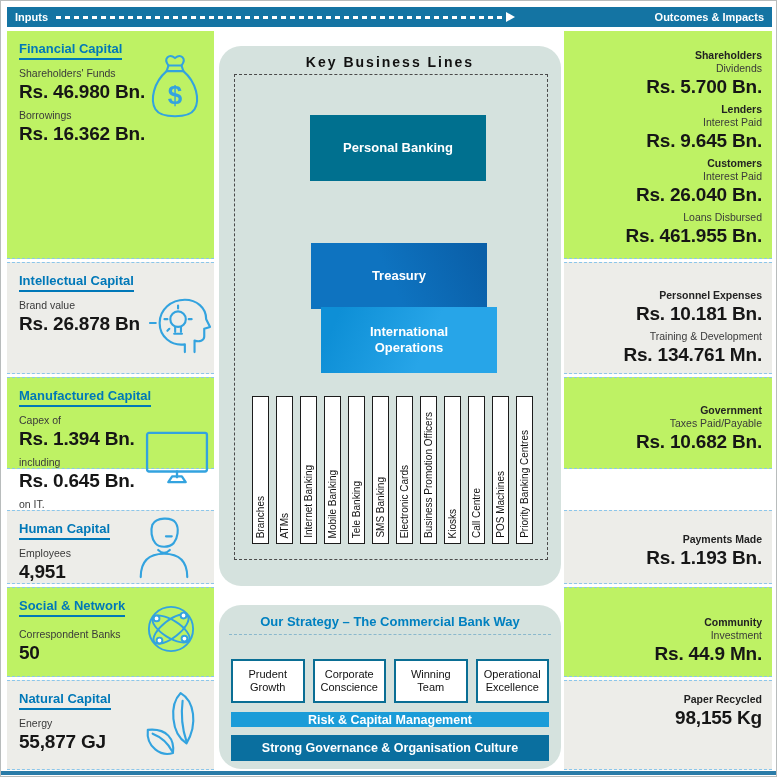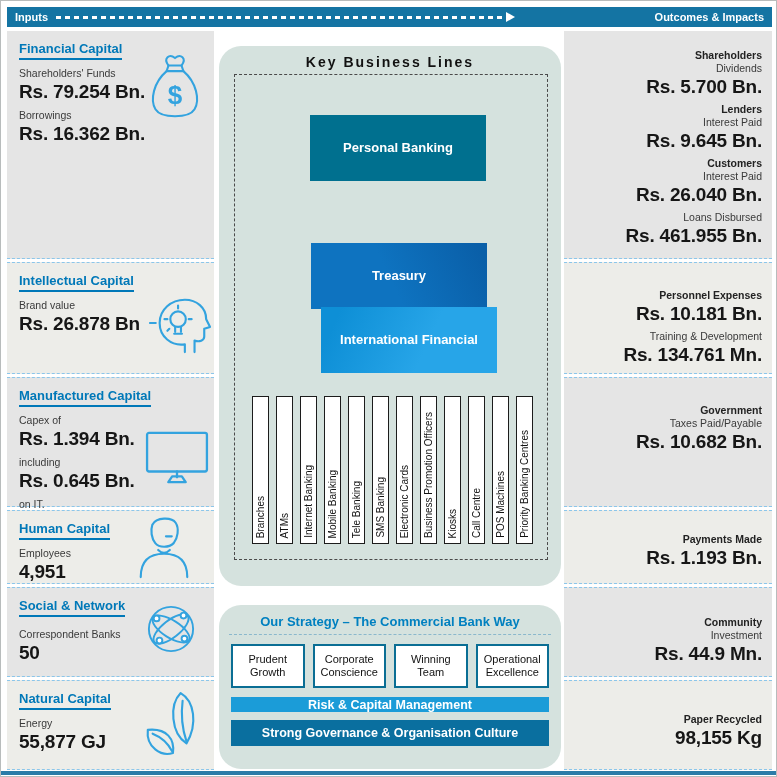--- a/index.html
+++ b/index.html
@@ -14,40 +14,40 @@
   .arrowline { flex:1; display:flex; align-items:center; margin:0 10px 0 8px; }
   .dashes { flex:1; height:3px;
             background:repeating-linear-gradient(90deg,#fff 0 5px,rgba(0,0,0,0) 5px 9px); }
   .ahead { width:0; height:0; border-left:9px solid #fff; border-top:5px solid rgba(0,0,0,0); border-bottom:5px solid rgba(0,0,0,0); }
   .arrow-endgap { width:130px; }
 
   
   .sec { position:absolute; border-top:1px dashed #8cc6ea; border-bottom:1px dashed #8cc6ea; }
   .cap { left:6px; width:207px; padding:8px 12px; }
   .out { left:563px; width:208px; padding:8px 10px; text-align:right; }
-  .bg-w { background:#e5e5e5; } .bg-g { background:#edede9; }
+  .bg-w { background:#bef264; } .bg-g { background:#edede9; }
   .s1 { top:30px;  height:228px; border-top:none; }
   .s2 { top:261px; height:112px; }
-  .s3 { top:376px; height:130px; }
+  .s3 { top:376px; height:92px; }
   .s4 { top:509px; height:74px; }
   .s5 { top:586px; height:90px; }
   .s6 { top:679px; height:90px; }
 
   .cap h2 { display:inline-block; color:#0078b8; font-size:13px; font-weight:bold;
             border-bottom:2px solid #0078b8; padding-bottom:2px; margin-bottom:2px; white-space:nowrap; }
   .lbl { font-size:10.5px; color:#3a3a3a; margin-top:5px; line-height:13px; }
   .val { font-size:19px; font-weight:bold; color:#161616; line-height:24px; letter-spacing:-0.2px; }
   .icon { position:absolute; }
   .icon svg { display:block; }
 
   .out .grp { font-size:10.5px; font-weight:bold; color:#222; line-height:13px; }
   .out .lbl2 { font-size:10.5px; color:#3a3a3a; line-height:13px; }
   .out .val { margin-bottom:4px; }
   .o1 { padding-top:18px; } .o2 { padding-top:26px; } .o3 { padding-top:26px; }
-  .o4 { padding-top:22px; } .o5 { padding-top:28px; } .o6 { padding-top:32px; }
+  .o4 { padding-top:22px; } .o5 { padding-top:28px; } .o6 { padding-top:12px; }
 
   
   .panel { position:absolute; left:218px; width:342px; background:#d5e2de;border-radius:22px; }
   .panel1 { top:45px; height:540px; }
   .panel1 h3 { text-align:center; font-size:14px; font-weight:bold; color:#111; letter-spacing:2px; padding-top:8px; }
   .dashedbox { position:absolute; left:15px; top:28px; width:314px; height:486px; border:1px dashed #4a4a4a; }
   .bl { position:absolute; width:176px; height:66px; display:flex; align-items:center; justify-content:center;
         text-align:center; color:#fff; font-weight:bold; font-size:13px; line-height:16px; padding:0 18px; }
   .bl0 { left:75px; top:40px;  background:#00708f; }
   .bl1 { left:85px; top:104px; background:linear-gradient(115deg,#0a4fa0 10%,#1566c4 60%); }
@@ -56,21 +56,21 @@
 
   .channels { position:absolute; left:17px; top:321px; height:148px; display:flex; gap:7px; }
   .vbar { width:17px; height:148px; background:#fff; border:1px solid #1c1c1c;
           display:flex; align-items:flex-end; justify-content:center; }
   .vbar span { writing-mode:vertical-rl; transform:rotate(180deg); font-size:10px; color:#111;
                white-space:nowrap; padding-top:5px; line-height:15px; }
 
   .panel2 { top:604px; height:164px; }
   .panel2 h4 { text-align:center; font-size:13px; font-weight:bold; color:#0080c0; padding-top:9px; }
   .ssep { margin:5px 10px 0; border-top:1px dashed #8ab8cc; }
-  .pillars { display:flex; gap:8px; margin:9px 12px 0; }
+  .pillars { display:flex; gap:8px; margin:24px 12px 0; }
   .pillar { flex:1; height:44px; background:#fff; border:2px solid #0a6e94; display:flex; align-items:center;
             justify-content:center; text-align:center; font-size:11px; color:#111; line-height:13px; padding:2px; }
   .sbar { margin:9px 12px 0; height:15px; display:flex; align-items:center; justify-content:center;
           color:#fff; font-weight:bold; font-size:12.5px; }
   .sbar1 { background:#1b9cd8; }
   .sbar2 { background:#0a6f9f; height:26px; margin-top:8px; }
 
   .bottomstrip { position:absolute; left:0; top:770px; width:777px; height:4px; background:#2a7ca8; }
 </style>
 </head>
@@ -84,21 +84,21 @@
       <div class="dashes"></div>
       <div class="ahead"></div>
       <div class="arrow-endgap"></div>
     </div>
     <span class="tlabel">Outcomes &amp; Impacts</span>
   </div>
 
   <section class="sec cap s1 bg-w">
     <h2>Financial Capital</h2>
     <div class="lbl">Shareholders' Funds</div>
-    <div class="val">Rs. 79.254 Bn.</div>
+    <div class="val">Rs. 46.980 Bn.</div>
     <div class="lbl">Borrowings</div>
     <div class="val">Rs. 16.362 Bn.</div>
     <span class="icon" style="right:12px; top:20px;">
       <svg width="54" height="70" viewBox="0 0 58 74" fill="none" stroke="#33a3df" stroke-width="2.2" stroke-linecap="round" stroke-linejoin="round">
         <path d="M22,15 C16,7 23,2 29,7 C35,2 42,7 36,15"></path>
         <path d="M22,15 L36,15 L38,21 L20,21 Z"></path>
         <path d="M20,21 C6,33 2,52 8,62 C14,72 44,72 50,62 C56,52 52,33 38,21"></path>
         <text x="29" y="56" font-size="28" font-weight="bold" fill="#33a3df" stroke="none" text-anchor="middle" font-family="Liberation Sans,sans-serif">$</text>
       </svg>
     </span>
@@ -177,21 +177,21 @@
         <path d="M11,44 C21,48 28,56 31,62"></path>
       </svg>
     </span>
   </section>
 
   <div class="panel panel1">
     <h3>Key Business Lines</h3>
     <div class="dashedbox">
       <div class="bl bl0">Personal Banking</div>
       <div class="bl bl2">Treasury</div>
-      <div class="bl bl3">International Financial</div>
+      <div class="bl bl3">International Operations</div>
       <div class="channels">
         <div class="vbar">
             <span>Branches</span>
           </div>
         <div class="vbar">
             <span>ATMs</span>
           </div>
         <div class="vbar">
             <span>Internet Banking</span>
           </div>

